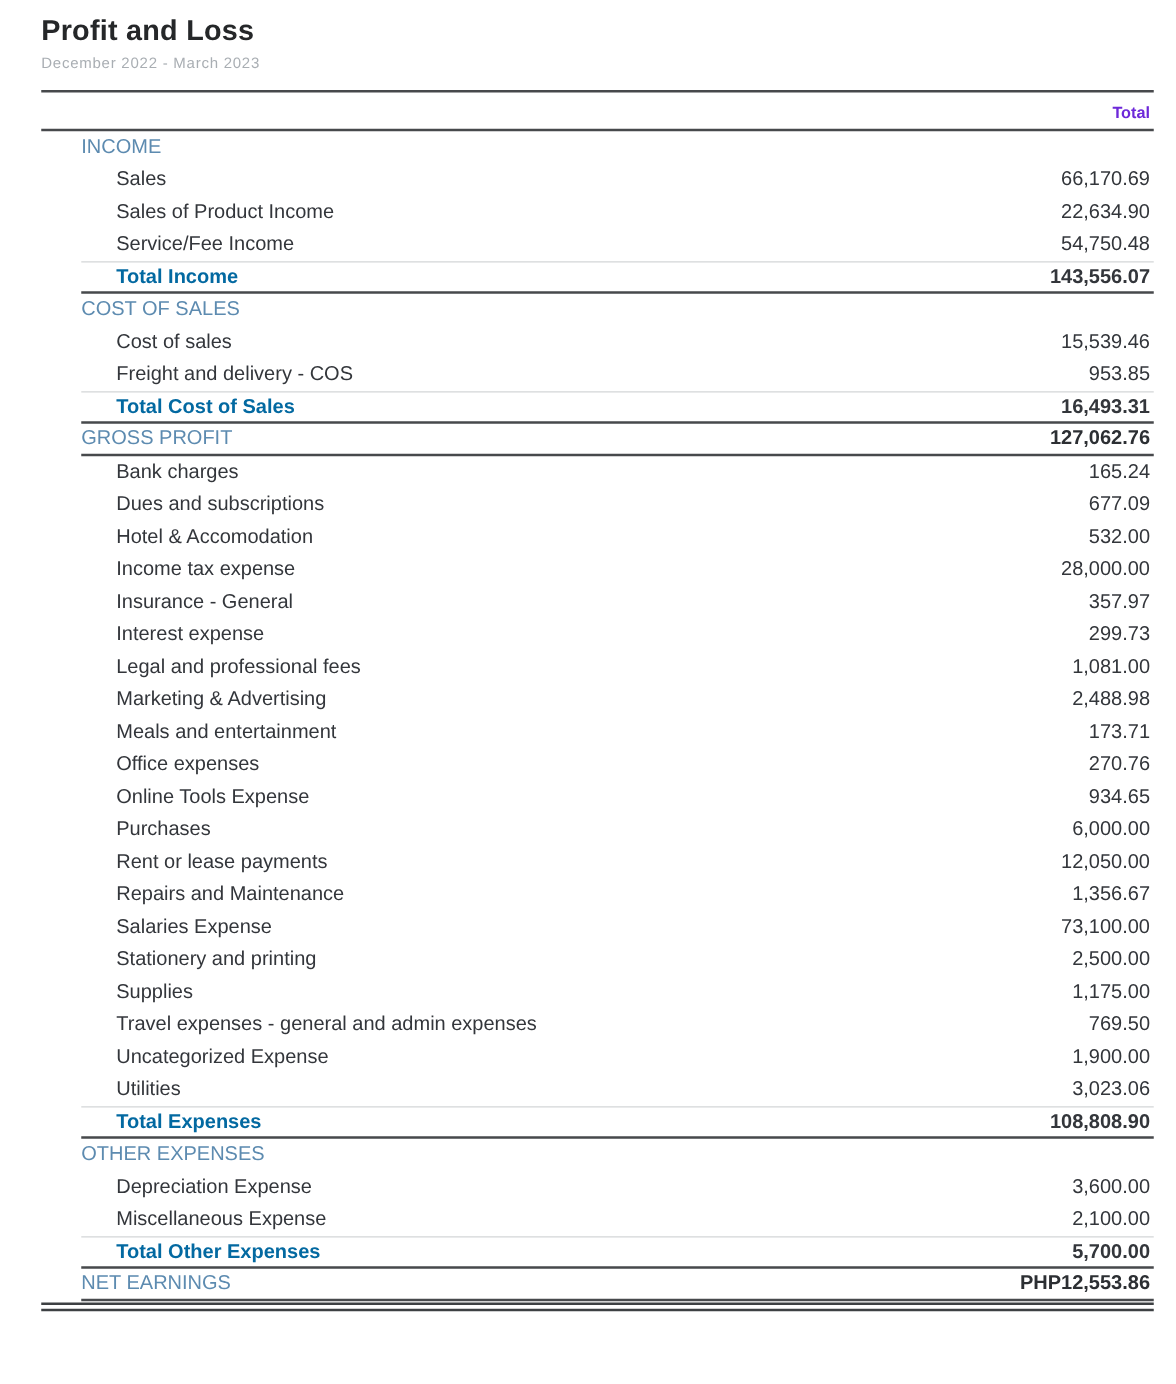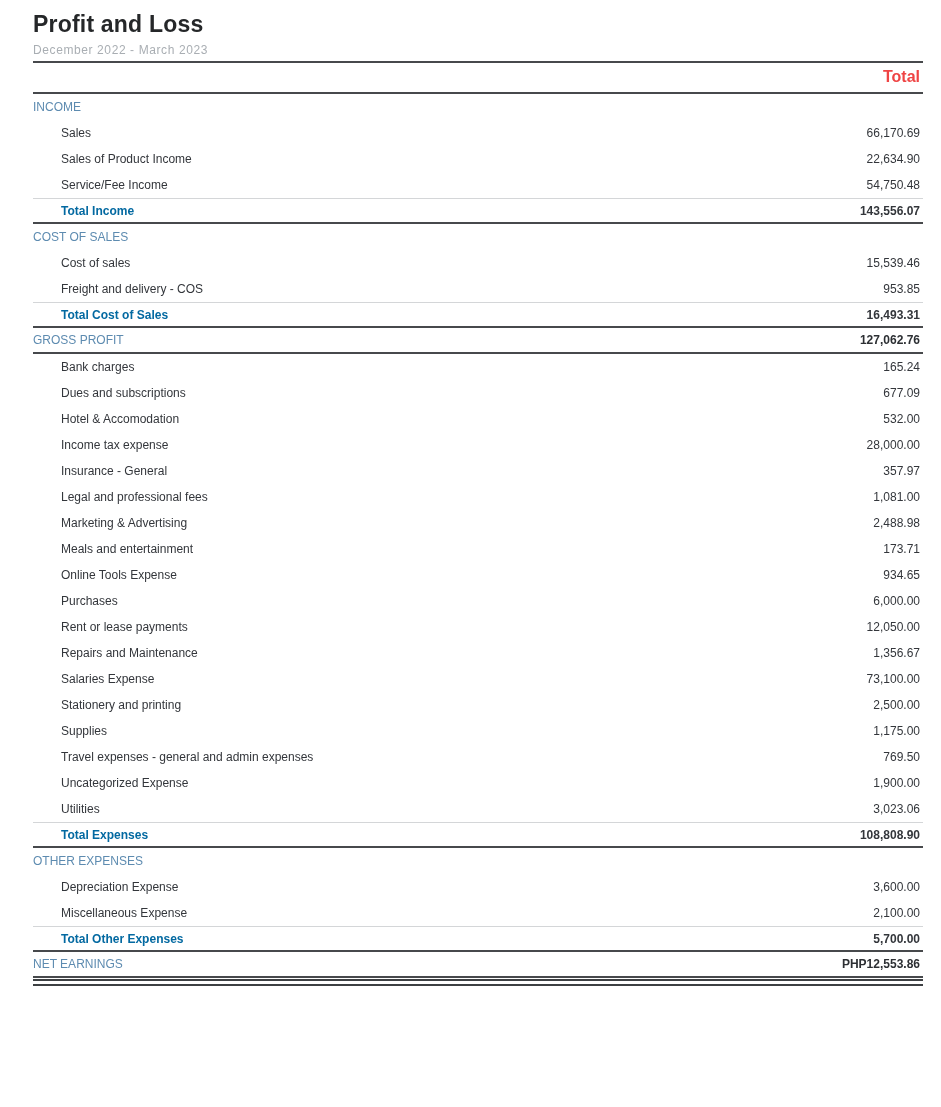--- a/index.html
+++ b/index.html
@@ -19,47 +19,48 @@
   }
   .report-title {
     margin: 0;
     font-size: 23px;
     font-weight: bold;
     color: #252729;
     letter-spacing: 0.2px;
   }
   .report-period {
     margin-top: 5px;
-    padding-bottom: 4px;
+    padding-bottom: 15px;
     font-size: 12px;
     letter-spacing: 0.6px;
     color: #a9aeb3;
     border-bottom: 2px solid #47494c;
   }
   .col-header-row {
     display: flex;
     justify-content: flex-end;
     align-items: flex-end;
     height: 31px;
     box-sizing: border-box;
     padding-bottom: 6px;
     border-bottom: 2px solid #47494c;
-    font-size: 16px;
+    font-size: 13px;
     font-weight: bold;
-    color: #ef4444;
+    color: #6d28d9;
   }
   .col-header-row .value { padding-right: 3px; }
   .row {
     display: flex;
     justify-content: space-between;
     align-items: center;
     height: 26px;
     box-sizing: border-box;
-    font-size: 12px;
+    font-size: 16px;
     color: #33363b;
+    margin-left: 32px;
   }
   .row .label { white-space: nowrap; }
   .row .value { white-space: nowrap; padding-right: 3px; }
   .row.section .label { color: #5d8bb0; }
   .row.account .label { padding-left: 28px; }
   .row.total {
     font-weight: bold;
     border-top: 1px solid #d4d6d8;
     border-bottom: 2px solid #47494c;
   }
@@ -140,30 +141,38 @@
       </div>
       <div class="row account">
         <span class="label">Income tax expense</span>
         <span class="value">28,000.00</span>
       </div>
       <div class="row account">
         <span class="label">Insurance - General</span>
         <span class="value">357.97</span>
       </div>
       <div class="row account">
+        <span class="label">Interest expense</span>
+        <span class="value">299.73</span>
+      </div>
+      <div class="row account">
         <span class="label">Legal and professional fees</span>
         <span class="value">1,081.00</span>
       </div>
       <div class="row account">
         <span class="label">Marketing &amp; Advertising</span>
         <span class="value">2,488.98</span>
       </div>
       <div class="row account">
         <span class="label">Meals and entertainment</span>
         <span class="value">173.71</span>
+      </div>
+      <div class="row account">
+        <span class="label">Office expenses</span>
+        <span class="value">270.76</span>
       </div>
       <div class="row account">
         <span class="label">Online Tools Expense</span>
         <span class="value">934.65</span>
       </div>
       <div class="row account">
         <span class="label">Purchases</span>
         <span class="value">6,000.00</span>
       </div>
       <div class="row account">

